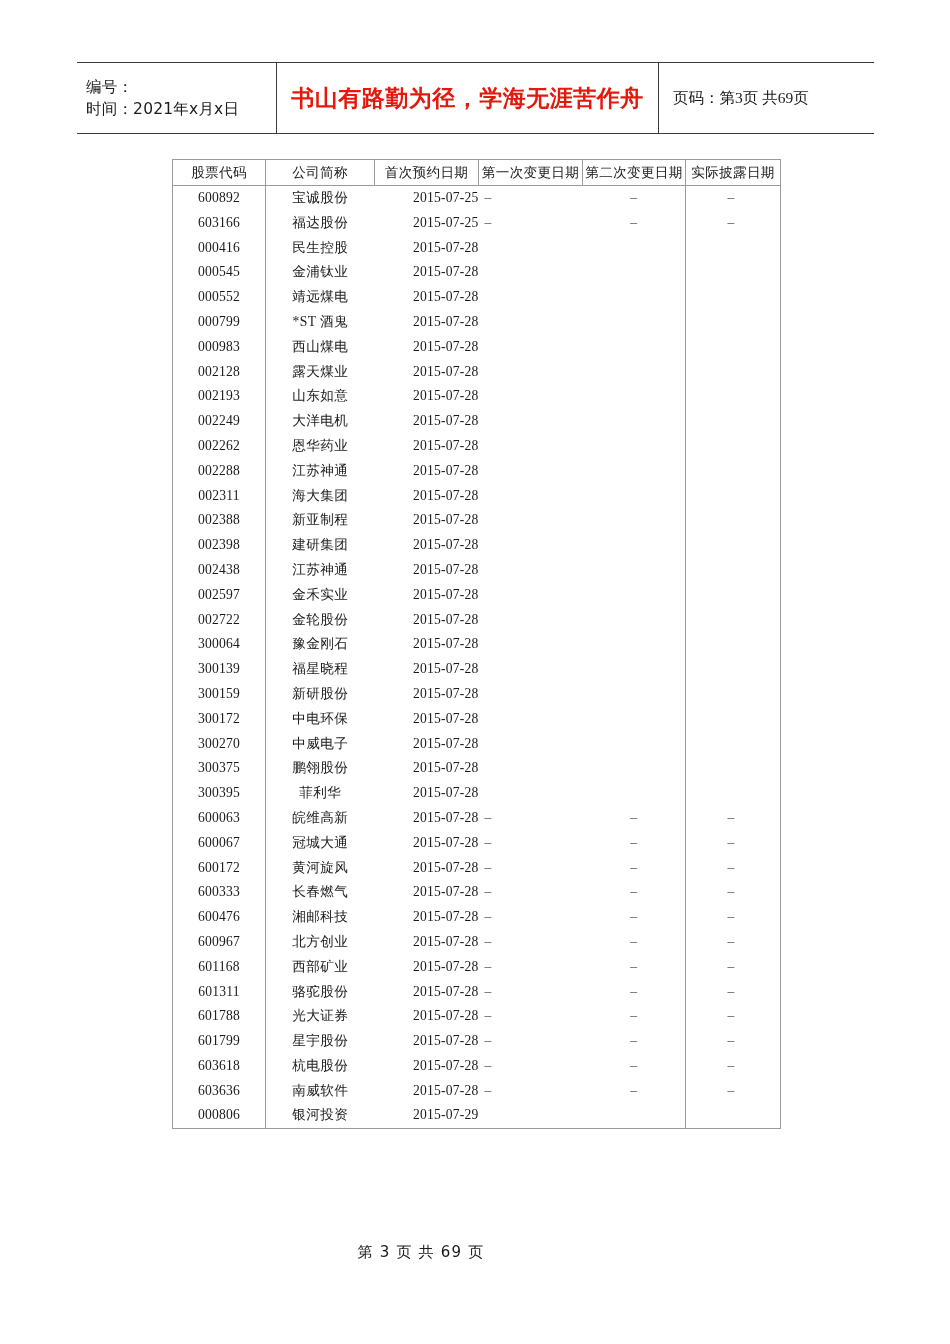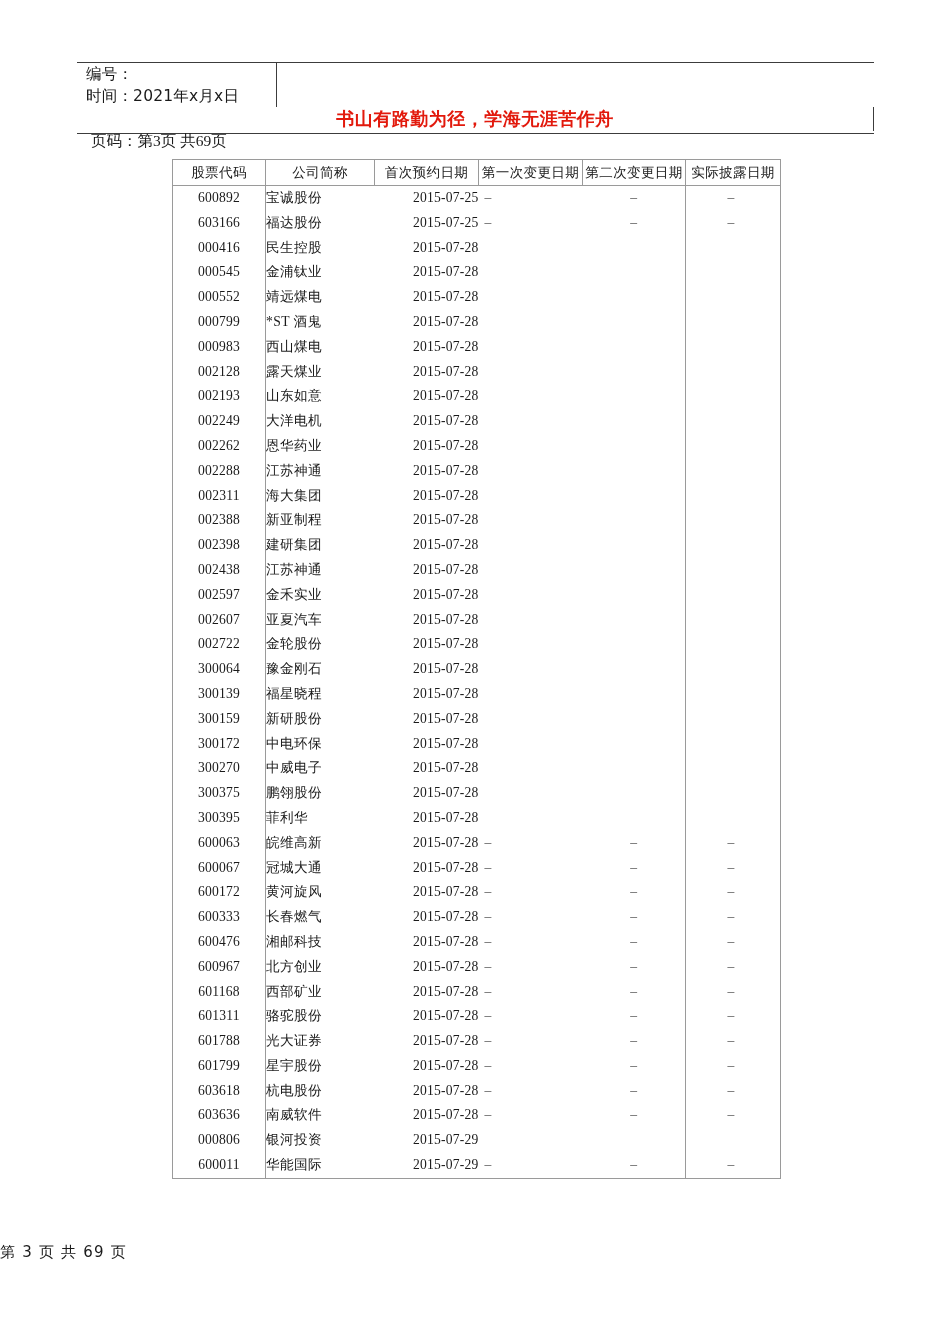--- a/index.html
+++ b/index.html
@@ -20,21 +20,20 @@
   .page-header {
     position: absolute;
     left: 77px;
     top: 62px;
     width: 797px;
     height: 72px;
     border-top: 1.2px solid #3c3c3c;
     border-bottom: 1.2px solid #3c3c3c;
     display: flex;
     box-sizing: border-box;
-    flex-direction: column;
   }
   .ph-cell {
     display: flex;
     align-items: center;
     box-sizing: border-box;
   }
   .ph-left {
     width: 200px;
     border-right: 1.2px solid #3c3c3c;
     padding-left: 9px;
@@ -51,21 +50,21 @@
   }
   .ph-mid {
     flex: 1;
     border-right: 1.2px solid #3c3c3c;
     justify-content: center;
   }
   .ph-mid .slogan {
     color: #e2190c;
     font-family: "Liberation Serif", "DejaVu Serif", serif;
     font-weight: bold;
-    font-size: 18px;
+    font-size: 23px;
     letter-spacing: 0.5px;
     white-space: nowrap;
   }
   .ph-right {
     width: 215px;
     padding-left: 14px;
   }
   .ph-right .pagenum {
     font-family: Liberation Serif, serif;
     font-size: 15.5px;
@@ -116,33 +115,33 @@
 
   
   col.c-code  { width: 93px; }
   col.c-name  { width: 109px; }
   col.c-first { width: 104px; }
   col.c-ch1   { width: 104px; }
   col.c-ch2   { width: 103px; }
   col.c-real  { width: 95px; }
 
   .cell-code  { text-align: center; letter-spacing: 0.2px; }
-  .cell-name  { letter-spacing: 0.4px; }
+  .cell-name  { text-align: center; letter-spacing: 0.4px; }
   .cell-first { text-align: right; letter-spacing: 0.2px; }
   .cell-ch1   { text-align: left;  padding-left: 6px !important; color:#555; }
   .cell-ch2   { text-align: center; color:#555; }
   .cell-real  { text-align: center; padding-right: 4px !important; color:#555; }
 
   
   .doc-footer {
     position: absolute;
     left: 0;
     top: 1243px;
     width: 950px;
-    text-align: left;
+    text-align: center;
     padding-right: 108px;
     box-sizing: border-box;
     font-family: "DejaVu Sans", "Liberation Sans", sans-serif;
     font-size: 15px;
     letter-spacing: 1.2px;
     color: #1a1a1a;
   }
 </style>
 </head>
 <body>
@@ -310,28 +309,20 @@
       </tr>
       <tr>
         <td class="cell-code">002597</td>
         <td class="cell-name mid">金禾实业</td>
         <td class="cell-first mid">2015-07-28</td>
         <td class="cell-ch1 mid"></td>
         <td class="cell-ch2 mid"></td>
         <td class="cell-real"></td>
       </tr>
       <tr>
-        <td class="cell-code">002607</td>
-        <td class="cell-name mid">亚夏汽车</td>
-        <td class="cell-first mid">2015-07-28</td>
-        <td class="cell-ch1 mid"></td>
-        <td class="cell-ch2 mid"></td>
-        <td class="cell-real"></td>
-      </tr>
-      <tr>
         <td class="cell-code">002722</td>
         <td class="cell-name mid">金轮股份</td>
         <td class="cell-first mid">2015-07-28</td>
         <td class="cell-ch1 mid"></td>
         <td class="cell-ch2 mid"></td>
         <td class="cell-real"></td>
       </tr>
       <tr>
         <td class="cell-code">300064</td>
         <td class="cell-name mid">豫金刚石</td>
@@ -485,24 +476,16 @@
         <td class="cell-real">–</td>
       </tr>
       <tr>
         <td class="cell-code">000806</td>
         <td class="cell-name mid">银河投资</td>
         <td class="cell-first mid">2015-07-29</td>
         <td class="cell-ch1 mid"></td>
         <td class="cell-ch2 mid"></td>
         <td class="cell-real"></td>
       </tr>
-      <tr>
-        <td class="cell-code">600011</td>
-        <td class="cell-name mid">华能国际</td>
-        <td class="cell-first mid">2015-07-29</td>
-        <td class="cell-ch1 mid">–</td>
-        <td class="cell-ch2 mid">–</td>
-        <td class="cell-real">–</td>
-      </tr>
     </tbody>
 </table>
 
 <div class="doc-footer">第 3 页  共 69 页</div>
 
 </body></html>

